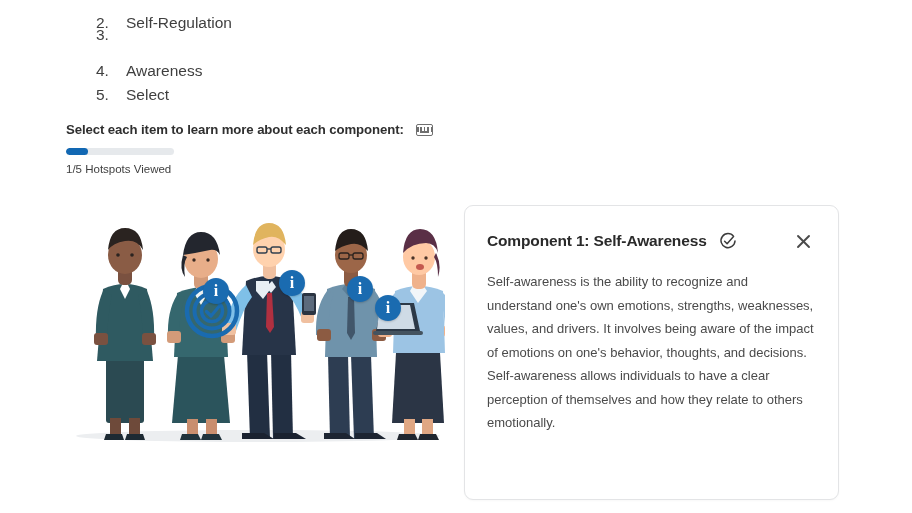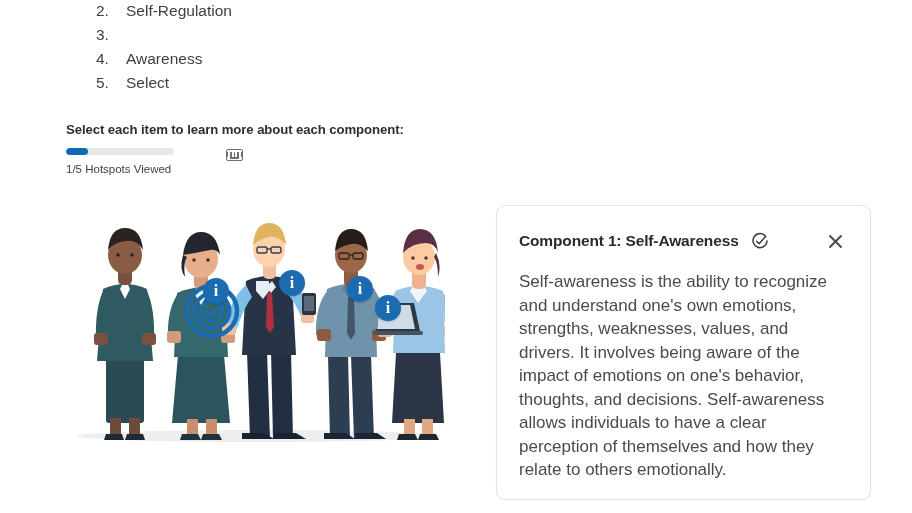--- a/index.html
+++ b/index.html
@@ -28,31 +28,30 @@
     align-items: baseline;
     height: 24px;
     font-size: 15.5px;
     color: #3f3f3f;
   }
   .list-num {
     width: 30px;
     flex: 0 0 30px;
     text-align: left;
   }
-  .list-text { white-space: nowrap; }
+  .list-text { white-space: nowrap; margin-top: 12px; }
 
   
   .instruction {
     position: absolute;
     left: 66px;
     top: 122px;
     display: flex;
     align-items: center;
     gap: 12px;
-    flex-direction: column;
   }
   .instruction-text {
     font-size: 13.2px;
     font-weight: bold;
     color: #2f2f2f;
     letter-spacing: -0.1px;
   }
   .kbd-icon {
     width: 17px;
     height: 12px;
@@ -131,21 +130,21 @@
   }
   .hotspot-active {
     width: 56px;
     height: 56px;
     background: transparent;
   }
 
   
   .card {
     position: absolute;
-    left: 496px;
+    left: 464px;
     top: 205px;
     width: 375px;
     height: 295px;
     background: #ffffff;
     border: 1px solid #e3e4e6;
     border-radius: 9px;
     box-sizing: border-box;
     box-shadow: 0 1px 2px rgba(0,0,0,.03);
   }
   .card-header {
@@ -170,21 +169,21 @@
     flex: 0 0 auto;
     display: flex;
     align-items: center;
     justify-content: center;
     width: 22px;
     height: 22px;
     cursor: pointer;
   }
   .card-body {
     padding: 18px 22px 0 22px;
-    font-size: 17px;
+    font-size: 13px;
     line-height: 23.5px;
     color: #4a4a4a;
   }
 </style>
 </head>
 <body>
 
 <div class="list-block">
   <div class="list-row">
     <span class="list-num">2.</span>

